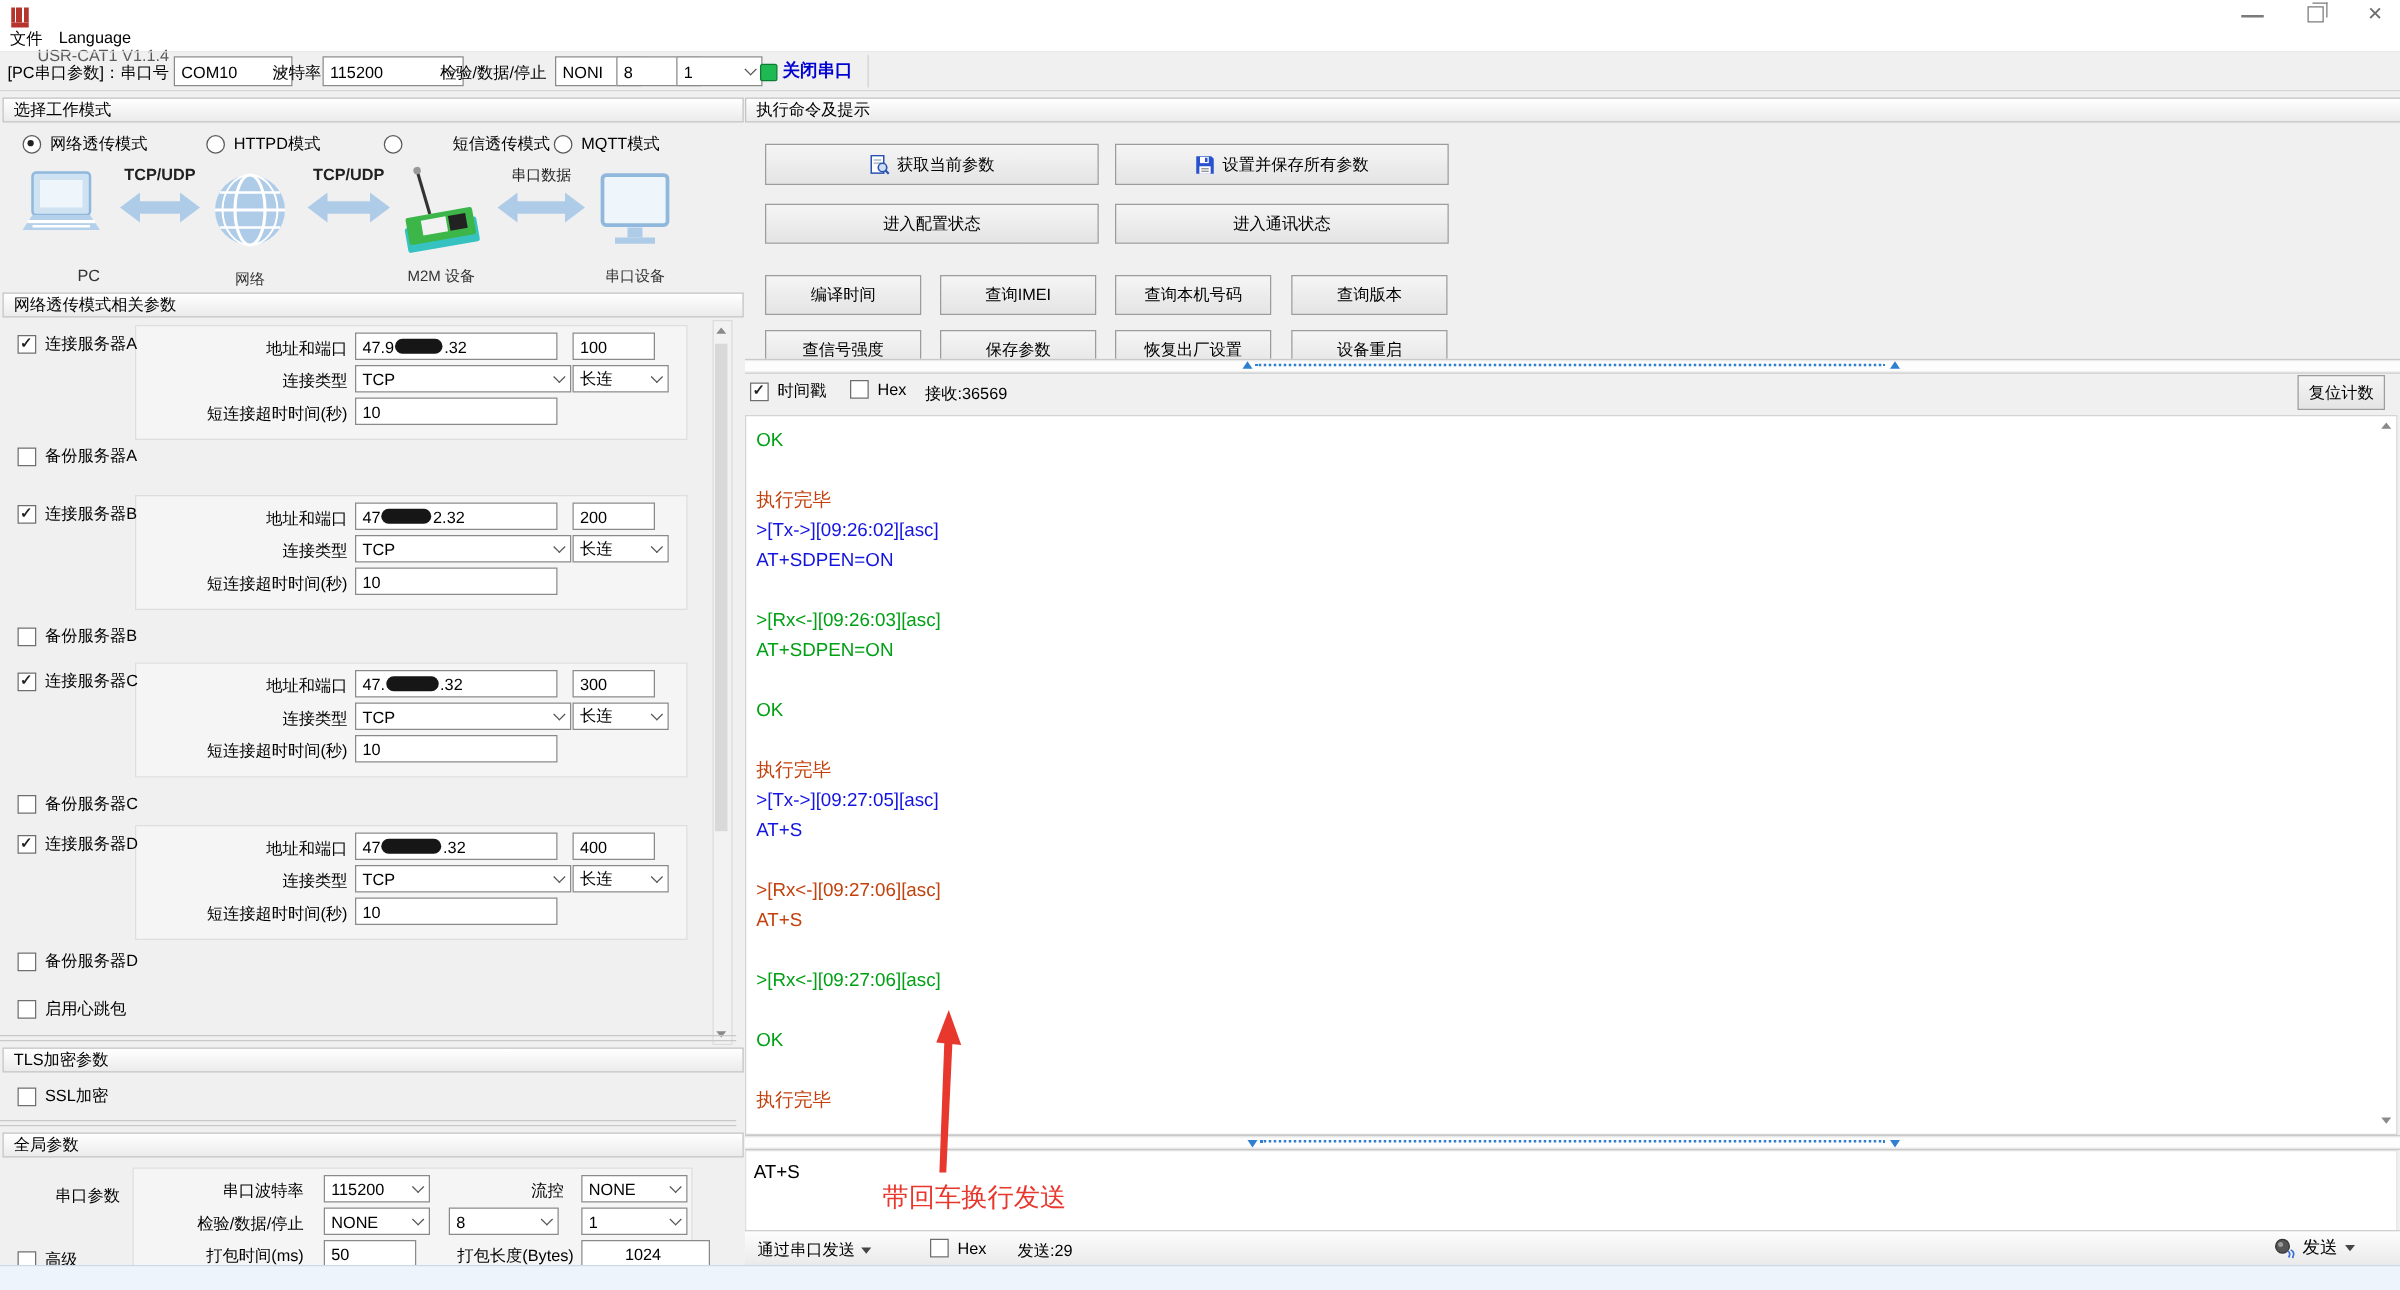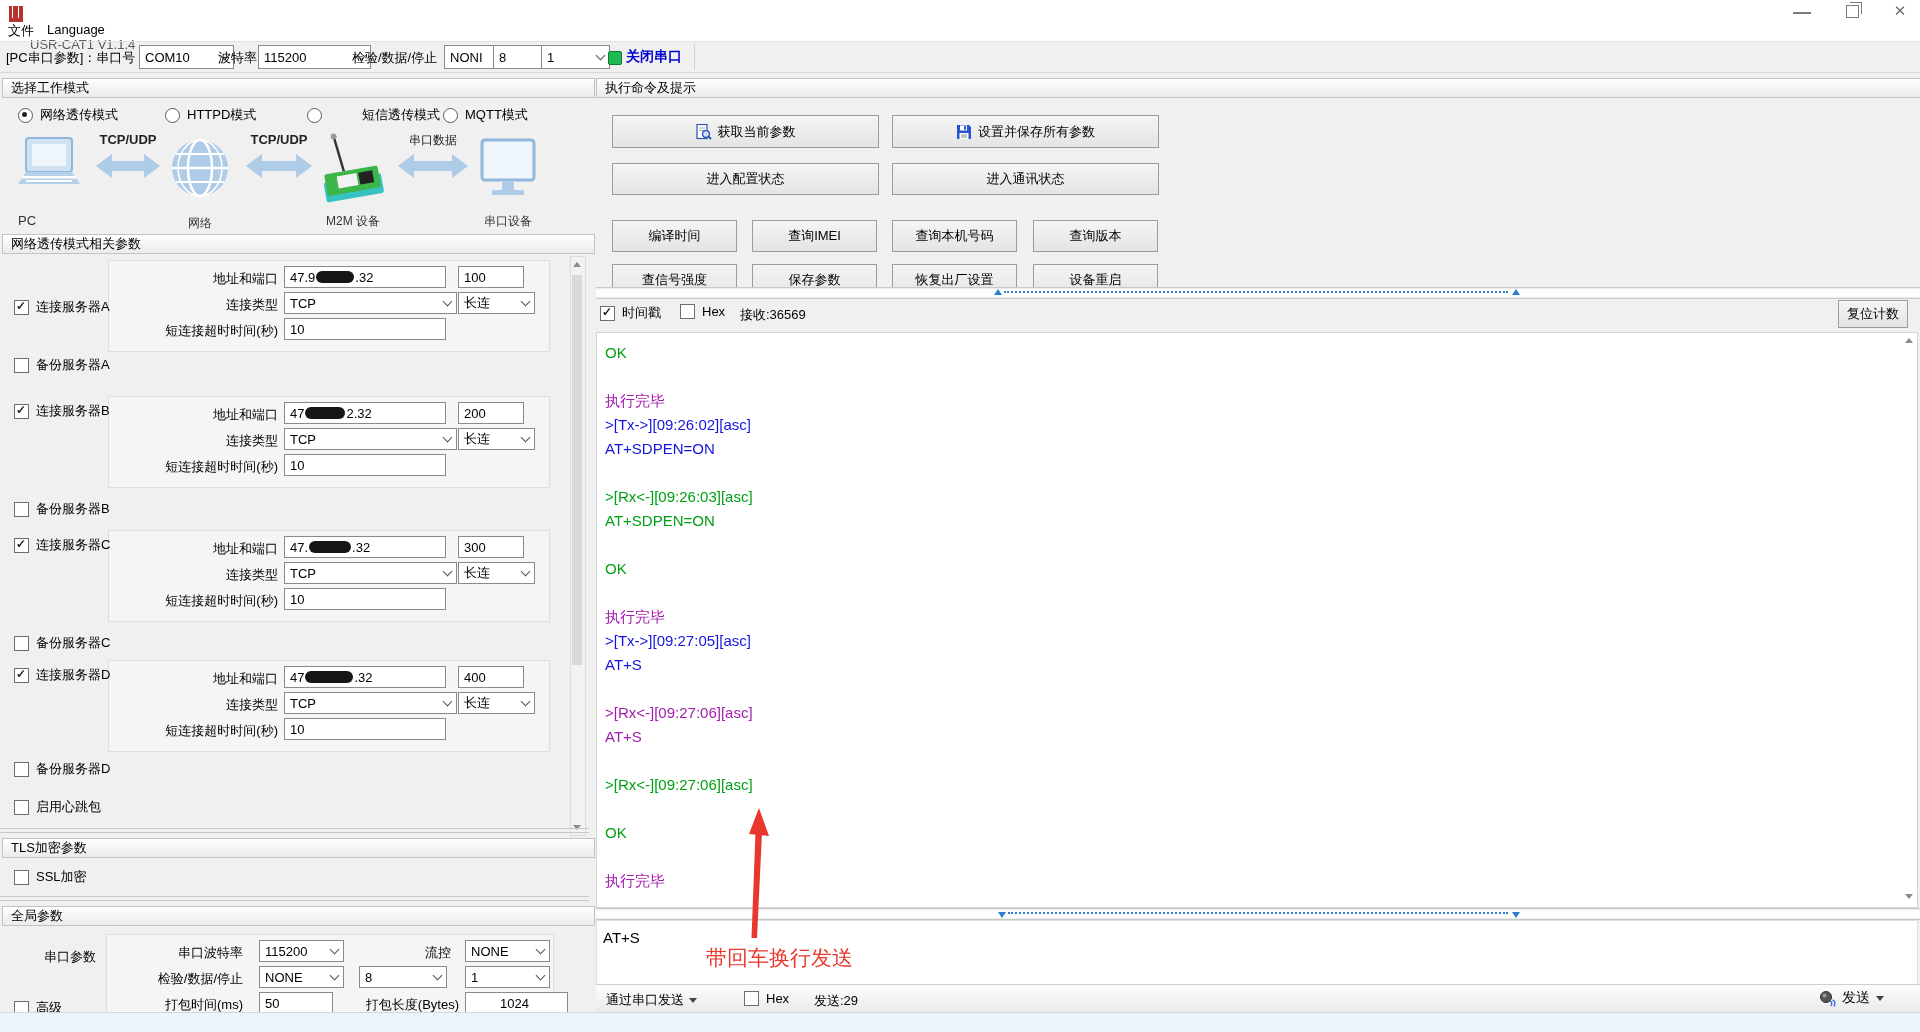--- a/index.html
+++ b/index.html
@@ -24,21 +24,21 @@
       position:relative;flex:none;}
   .cb.on::after{content:"✓";position:absolute;left:1px;top:-2px;font-size:12px;font-weight:bold;color:#222;}
   .radio{width:13px;height:13px;border:1px solid #5a5a5a;border-radius:50%;background:#fff;
       display:inline-block;position:relative;flex:none;}
   .radio.on::after{content:"";position:absolute;left:3px;top:3px;width:5px;height:5px;
       border-radius:50%;background:#222;}
   .blob{display:inline-block;height:12px;background:#161616;border-radius:7px;vertical-align:-2px;margin:0 1px;}
   .log-line{line-height:24px;font-size:15px;white-space:nowrap;}
   .log-line.tx{color:#1414e1;}
   .log-line.rx{color:#00a014;}
-  .log-line.plain{color:#a21caf;}
+  .log-line.plain{color:#c2410c;}
   .dotline{position:absolute;border-top:2px dotted #2f7fd0;}
   .tri-up{position:absolute;width:0;height:0;border-left:4px solid transparent;
       border-right:4px solid transparent;border-bottom:6px solid #2f7fd0;}
   .tri-down{position:absolute;width:0;height:0;border-left:4px solid transparent;
       border-right:4px solid transparent;border-top:6px solid #2f7fd0;}
   .scroll-tri-up{width:0;height:0;border-left:4px solid transparent;border-right:4px solid transparent;
       border-bottom:5px solid #8a8a8a;}
   .scroll-tri-down{width:0;height:0;border-left:4px solid transparent;border-right:4px solid transparent;
       border-top:5px solid #8a8a8a;}
   .splitbar{position:absolute;left:596px;width:1324px;height:10px;border-top:1px solid #c9c9c9;
@@ -145,31 +145,31 @@
 
     <g>
       <rect x="482" y="12" width="52" height="40" rx="3" fill="#eef5fb" stroke="#8fb8dc" stroke-width="3"></rect>
       <rect x="502" y="54" width="12" height="8" fill="#aecbe8"></rect>
       <rect x="492" y="62" width="32" height="5" fill="#aecbe8"></rect>
     </g>
   </svg>
   <div class="lbl" style="left:96px;top:132px;width:64px;text-align:center;font-weight:bold;color:#222;">TCP/UDP</div>
   <div class="lbl" style="left:246px;top:132px;width:66px;text-align:center;font-weight:bold;color:#222;">TCP/UDP</div>
   <div class="lbl" style="left:398px;top:132px;width:70px;text-align:center;color:#222;font-size:12px;">串口数据</div>
-  <div class="lbl" style="left:18px;top:213px;width:62px;text-align:left;color:#333;">PC</div>
+  <div class="lbl" style="left:18px;top:213px;width:62px;text-align:right;color:#333;">PC</div>
   <div class="lbl" style="left:170px;top:215px;width:60px;text-align:center;color:#333;font-size:12px;">网络</div>
   <div class="lbl" style="left:320px;top:213px;width:66px;text-align:center;color:#333;font-size:12px;">M2M 设备</div>
   <div class="lbl" style="left:476px;top:213px;width:64px;text-align:center;color:#333;font-size:12px;">串口设备</div>
 
   <div class="hdrbar" style="left:2px;top:234px;width:583px;">
     <span>网络透传模式相关参数</span>
   </div>
 
   <div class="grp" style="left:108px;top:260px;width:440px;height:90px;"></div>
-  <div class="cbrow" style="left:14px;top:266px;margin-top:32px;">
+  <div class="cbrow" style="left:14px;top:266px;">
     <span class="cb on"></span>
     <span>连接服务器A</span>
   </div>
   <div class="lbl rlbl" style="left:128px;top:270px;width:150px;">地址和端口</div>
   <div class="inp" style="left:284px;top:266px;width:150px;height:20px;">
     <span>47.9</span>
       <span class="blob" style="width:38px;"></span>
       <span>.32</span>
   </div>
   <div class="inp" style="left:458px;top:266px;width:54px;height:20px;">

